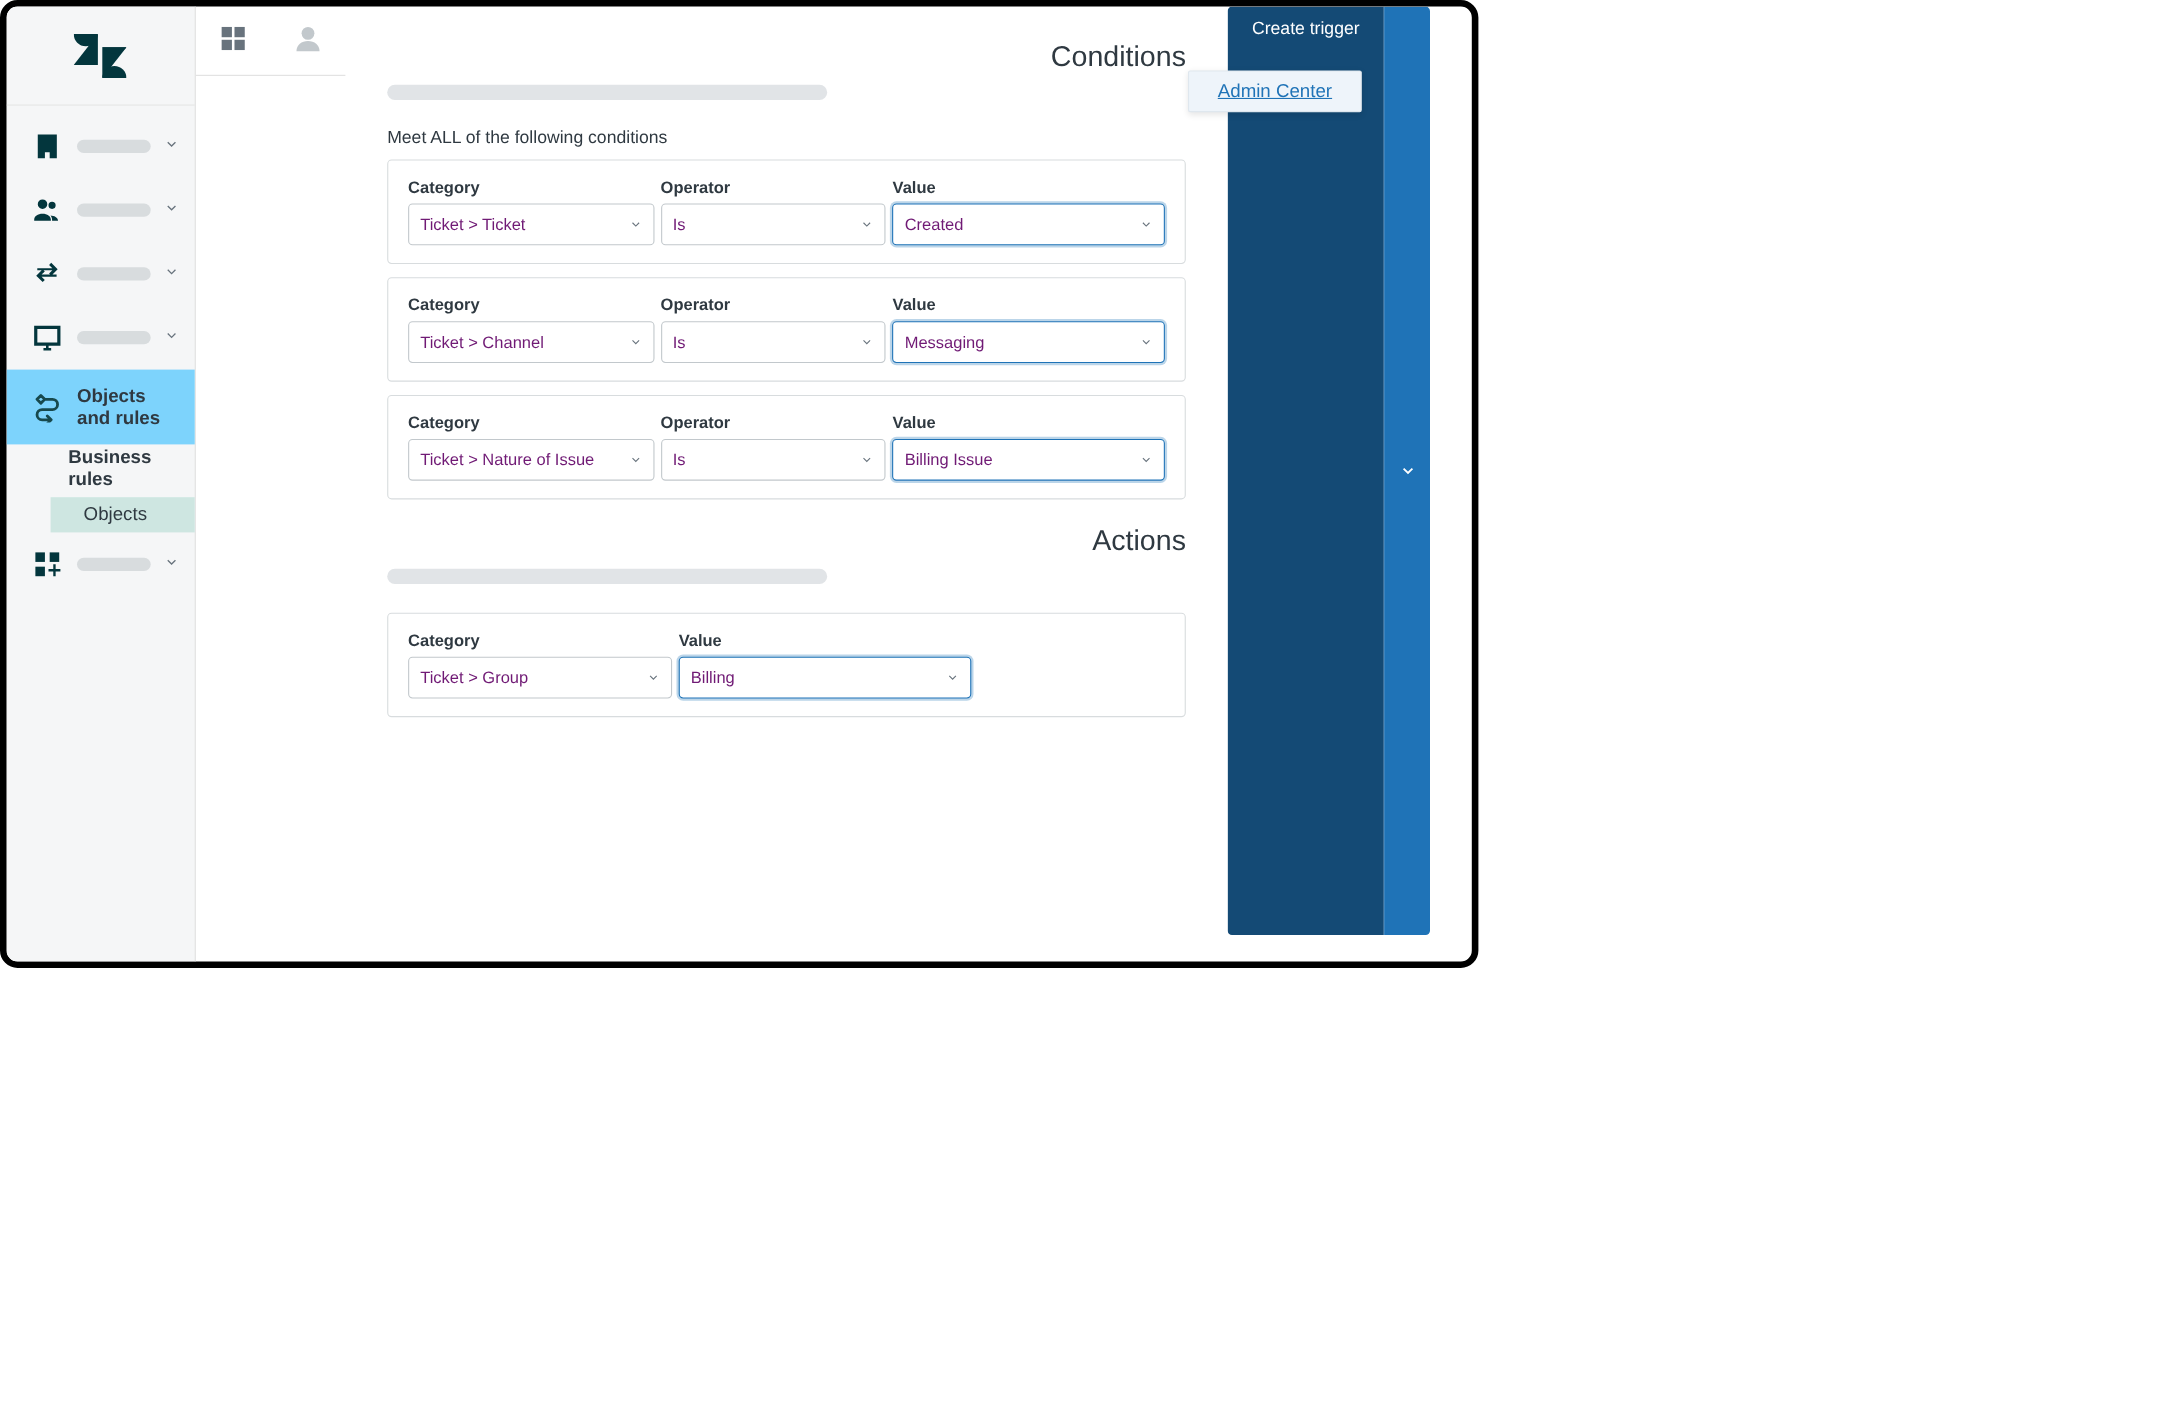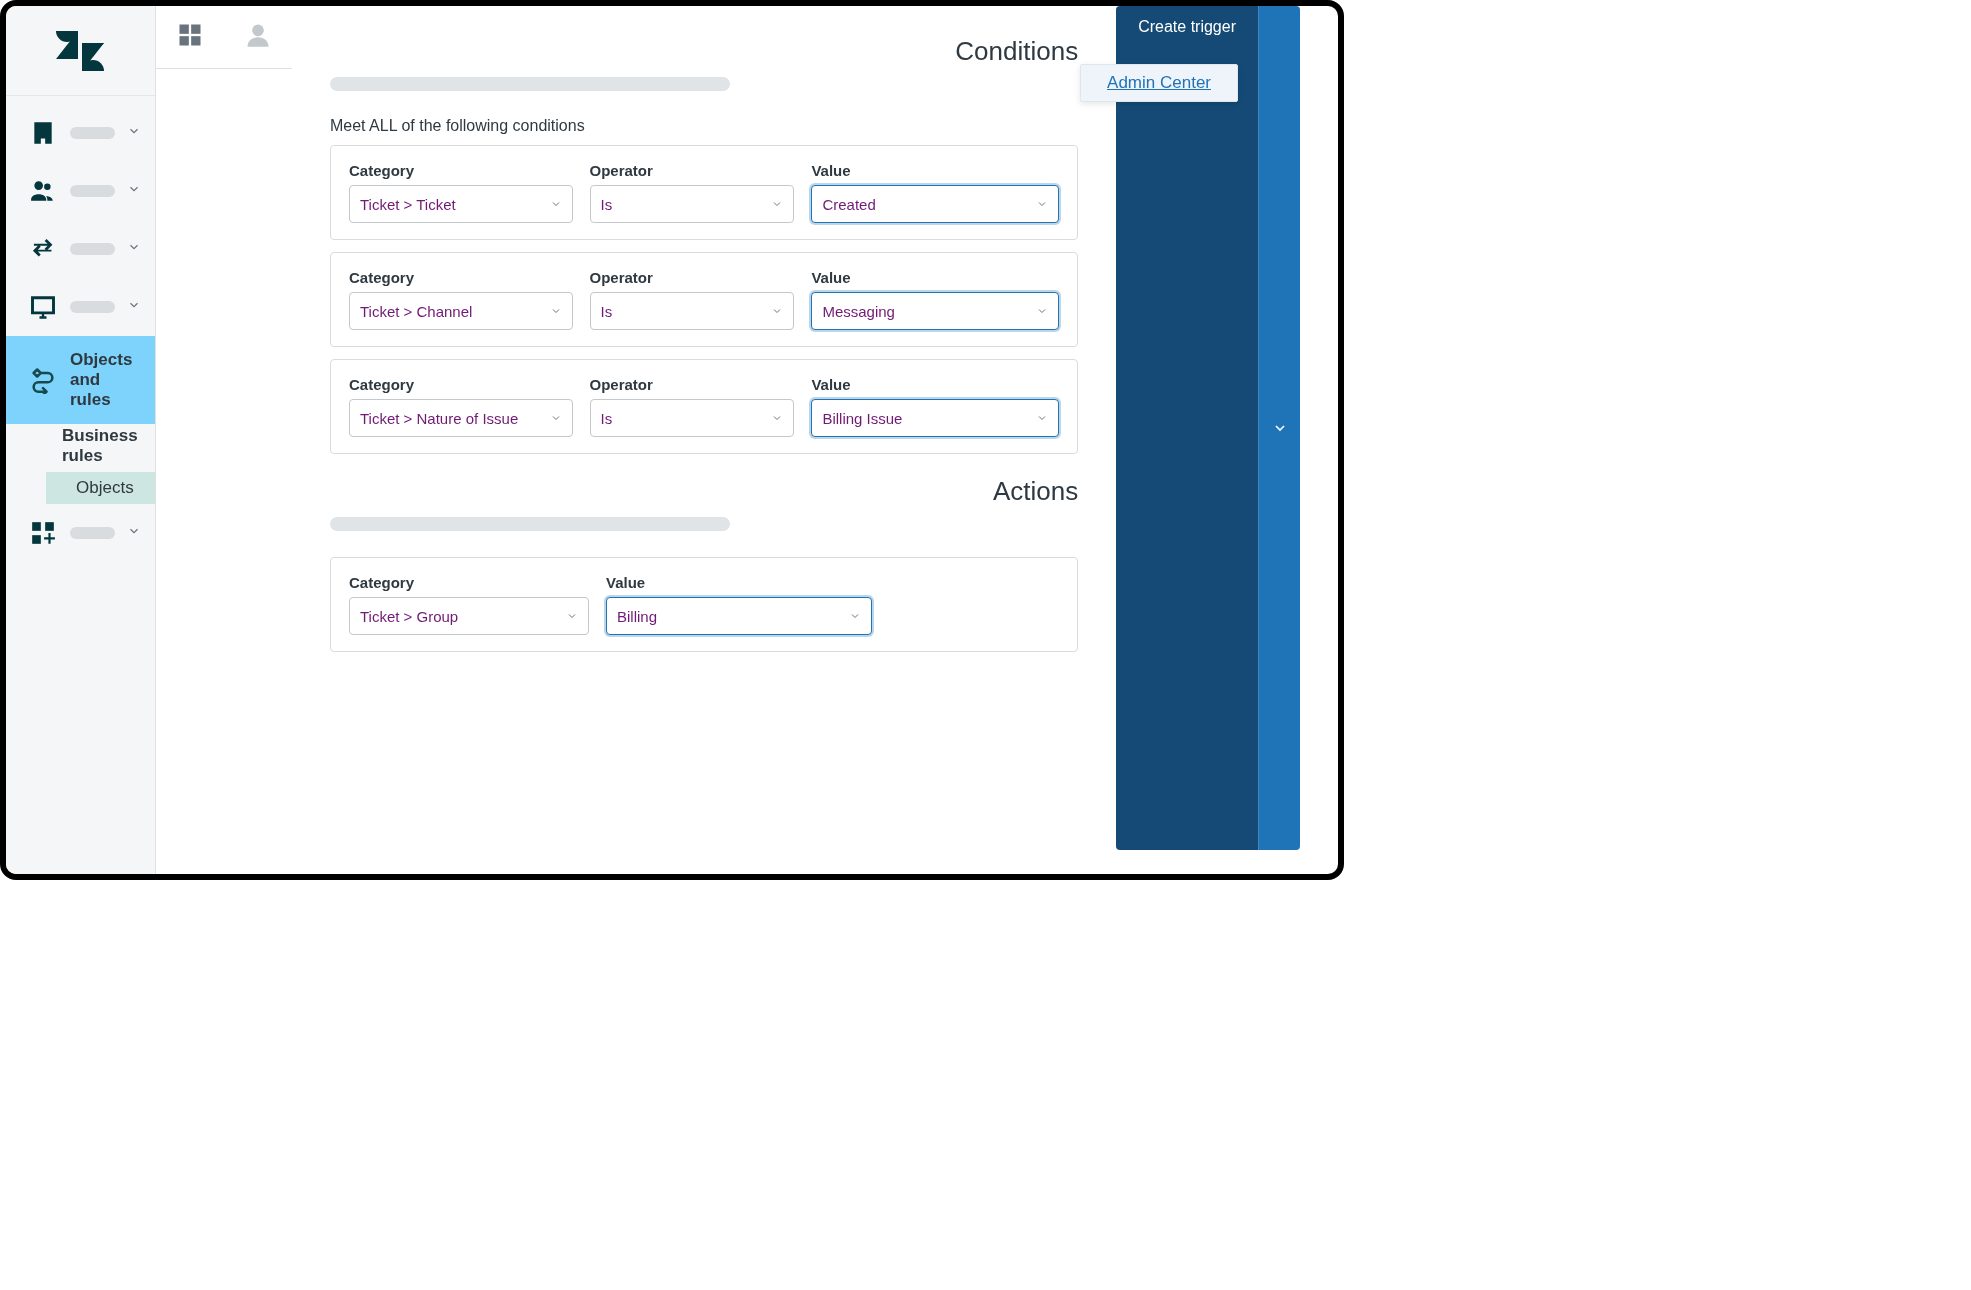--- a/index.html
+++ b/index.html
@@ -134,21 +134,21 @@
   font-size: 16px;
   color: #2f3941;
   margin-bottom: 10px;
 }
 .cond-card {
   border: 1px solid #d8dcde;
   border-radius: 4px;
   padding: 16px 18px;
   margin-bottom: 12px;
   display: flex;
-  gap: 17px;
+  gap: 6px;
 }
 .field { display: flex; flex-direction: column; gap: 6px; }
 .field.cat { width: 240px; }
 .field.op { width: 220px; }
 .field.val { width: 266px; }
 .field-label {
   font-size: 15px;
   font-weight: 700;
   color: #2f3941;
 }

